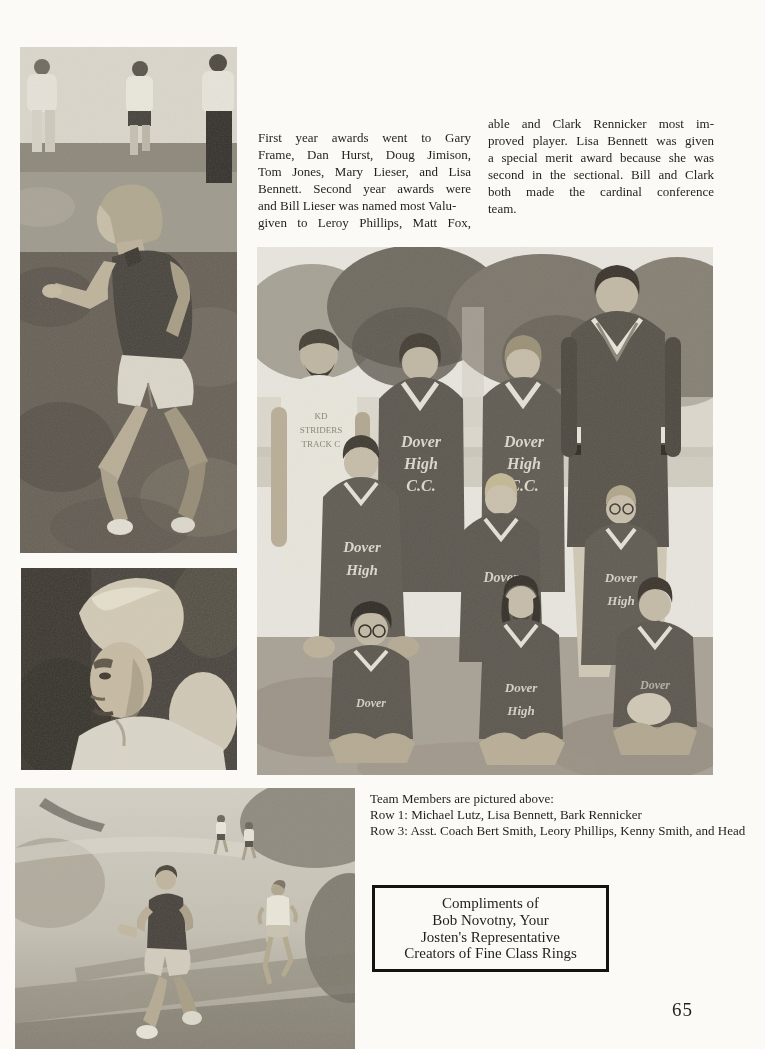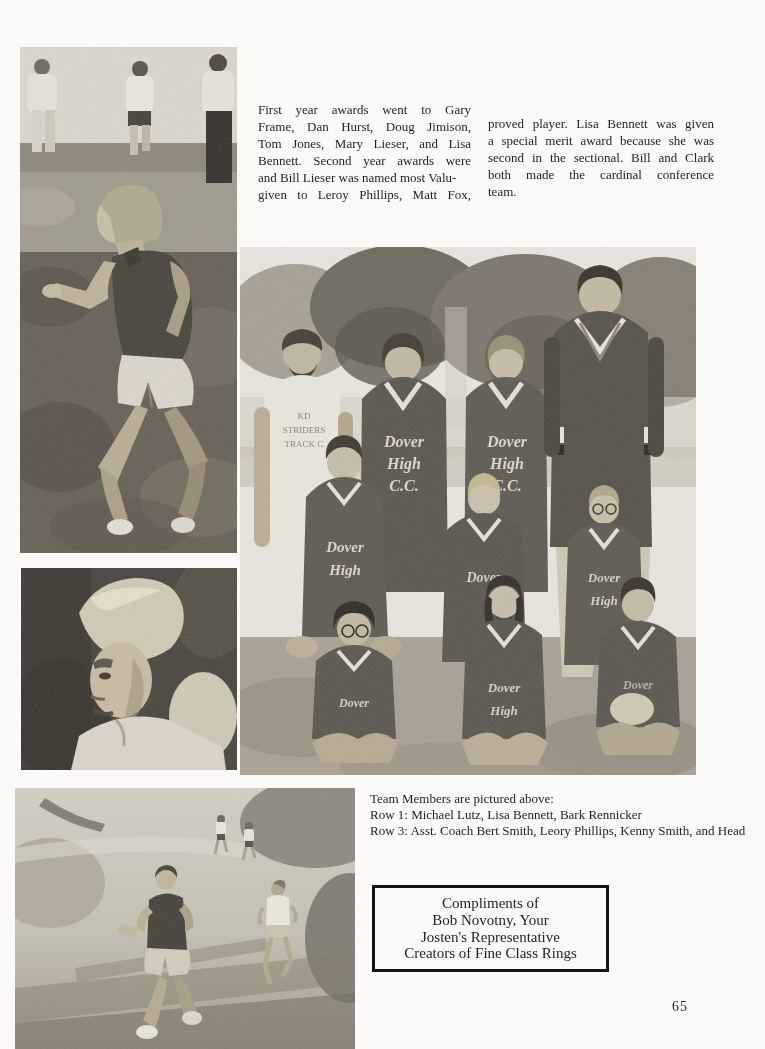--- a/index.html
+++ b/index.html
@@ -7,33 +7,33 @@
     position:relative;width:765px;height:1049px;margin:0 auto;
     background:#fbfaf7;overflow:hidden;
     font-family:"Liberation Serif",serif;color:#211f1c;
   }
   .photo{position:absolute;display:block;line-height:0;}
   .photo svg{display:block;}
   
   .col{position:absolute;font-size:13px;line-height:17px;}
   .col .jl{white-space:nowrap;text-align:justify;text-align-last:justify;}
   .col .jl.plain{text-align-last:left;}
-  #col-left{left:258px;top:101px;width:213px;}
+  #col-left{left:258px;top:129px;width:213px;}
   #col-right{left:488px;top:115px;width:226px;}
   
   .caption{position:absolute;left:370px;top:791px;width:368px;font-size:13px;line-height:16.2px;}
   .caption div{white-space:nowrap;}
   
   .ad-box{
     position:absolute;left:372px;top:885px;width:231px;height:81px;
     border:3px solid #15130f;background:#fbfaf7;
     display:flex;flex-direction:column;justify-content:center;align-items:center;
     font-size:15px;line-height:16.6px;text-align:center;
   }
-  .page-number{position:absolute;left:672px;top:999px;font-size:14px;letter-spacing:1px;}
+  .page-number{position:absolute;left:672px;top:999px;font-size:19px;letter-spacing:1px;}
 </style>
 </head>
 <body>
 
 <div class="page">
 
   <div class="photo" style="left:20px;top:47px;" aria-label="Cross country runner in dark singlet running left past standing spectators on a field">
     <svg width="217" height="506" viewBox="0 0 217 506">
       <defs>
         <filter id="g1" x="0" y="0" width="100%" height="100%">
@@ -123,21 +123,21 @@
       <path d="M73,142 Q82,148 92,145" stroke="#4a4136" stroke-width="4" fill="none"></path>
       <path d="M112,90 Q128,110 120,140 Q114,156 104,150 L110,118 Z" fill="#9a8f78" opacity="0.6"></path>
 
       <ellipse cx="182" cy="148" rx="34" ry="44" fill="#cec6b4"></ellipse>
       <path d="M50,202 L58,168 Q100,140 148,152 L202,180 L205,202 Z" fill="#d8d3c6"></path>
       <path d="M95,152 Q105,162 103,178" stroke="#aba390" stroke-width="3" fill="none"></path>
       <rect width="216" height="202" filter="url(#g2)" opacity="0.3"></rect>
     </svg>
   </div>
 
-  <div class="photo" style="left:240px;top:247px;" aria-label="Dover High cross country team posed in three rows on a field with trees behind">
+  <div class="photo" style="left:257px;top:247px;" aria-label="Dover High cross country team posed in three rows on a field with trees behind">
     <svg width="456" height="528" viewBox="0 0 456 528">
       <defs>
         <filter id="g3" x="0" y="0" width="100%" height="100%">
           <feTurbulence type="fractalNoise" baseFrequency="0.8" numOctaves="2"></feTurbulence>
           <feColorMatrix type="matrix" values="0 0 0 0 0.5  0 0 0 0 0.49  0 0 0 0 0.46  0 0 0 0.5 0"></feColorMatrix>
         </filter>
       </defs>
       <rect width="456" height="528" fill="#e9e6df"></rect>
 
       <ellipse cx="55" cy="75" rx="70" ry="58" fill="#9a9487" opacity="0.85"></ellipse>
@@ -329,20 +329,21 @@
 
   <div class="col" id="col-left">
     <div class="jl">First year awards went to Gary</div>
     <div class="jl">Frame, Dan Hurst, Doug Jimison,</div>
     <div class="jl">Tom Jones, Mary Lieser, and Lisa</div>
     <div class="jl">Bennett. Second year awards were</div>
     <div class="jl plain">and Bill Lieser was named most Valu-</div>
     <div class="jl">given to Leroy Phillips, Matt Fox,</div>
   </div>
   <div class="col" id="col-right">
+    <div class="jl">able and Clark Rennicker most im-</div>
     <div class="jl">proved player. Lisa Bennett was given</div>
     <div class="jl">a special merit award because she was</div>
     <div class="jl">second in the sectional. Bill and Clark</div>
     <div class="jl">both made the cardinal conference</div>
     <div class="jl plain">team.</div>
   </div>
 
   <div class="caption">
     <div>Team Members are pictured above:</div>
     <div>Row 1: Michael Lutz, Lisa Bennett, Bark Rennicker</div>

